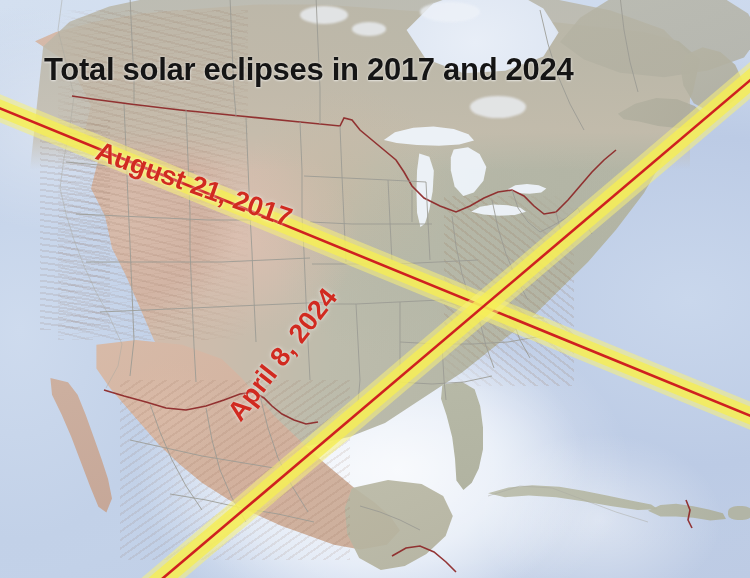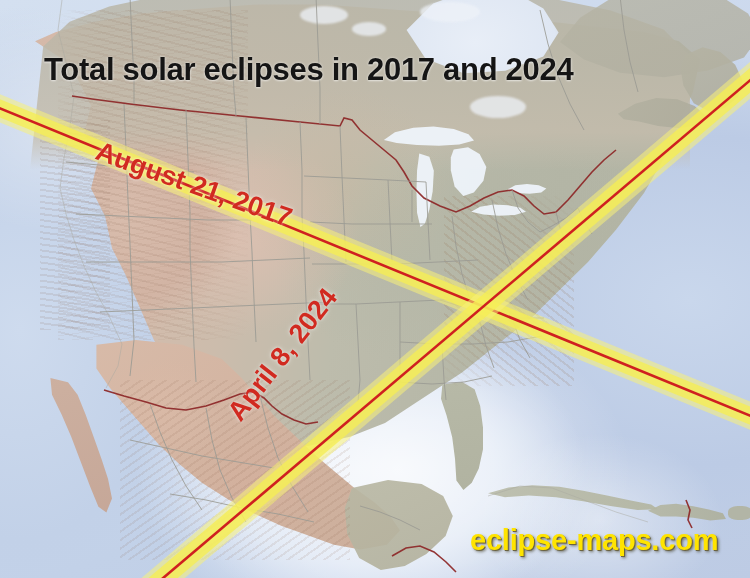--- a/index.html
+++ b/index.html
@@ -352,15 +352,14 @@
       <path class="path-center" d="M 90,640 L 800,38"></path>
     </g>
   </svg>
 
   <div id="title">Total solar eclipses in 2017 and 2024</div>
 
   <div class="path-label" id="label-2017">August 21, 2017</div>
 
   <div class="path-label" id="label-2024">April 8, 2024</div>
 
-  <div id="watermark">eclipse-maps.com</div>
 
 </div>
 
 </body></html>

